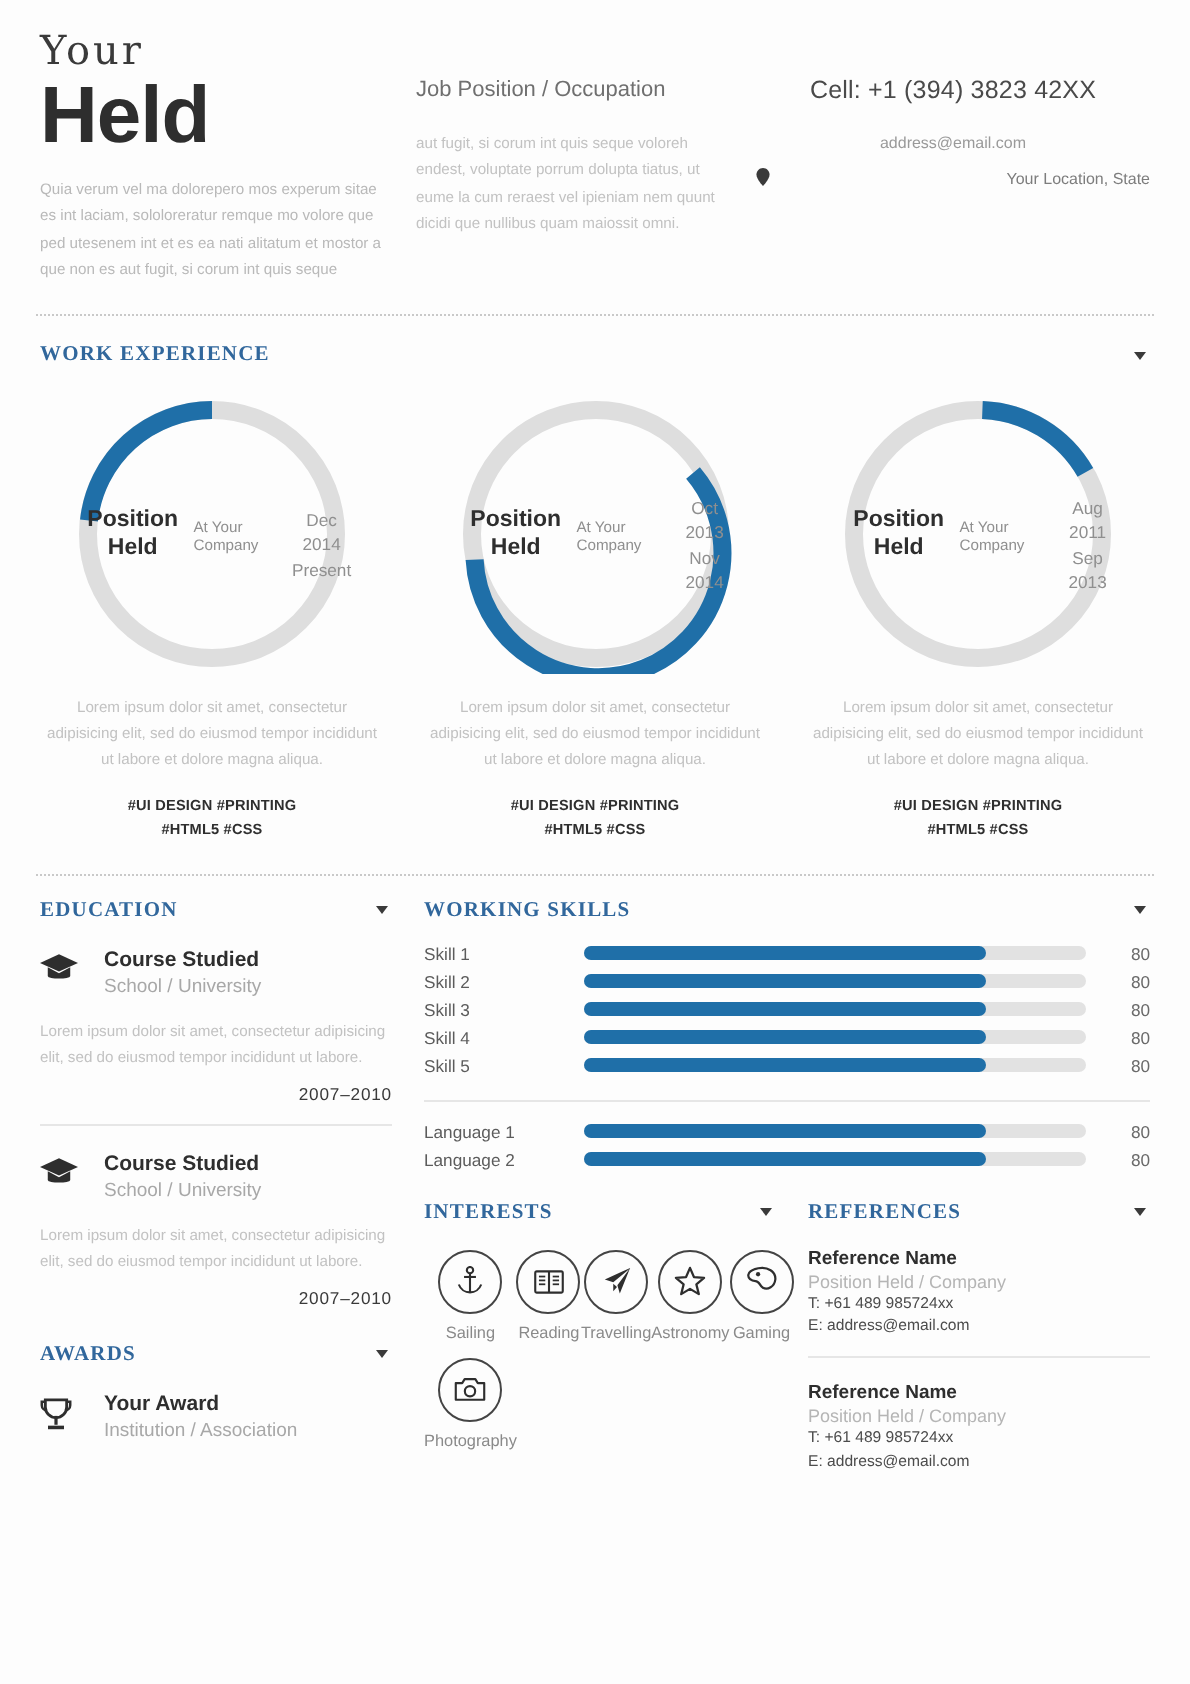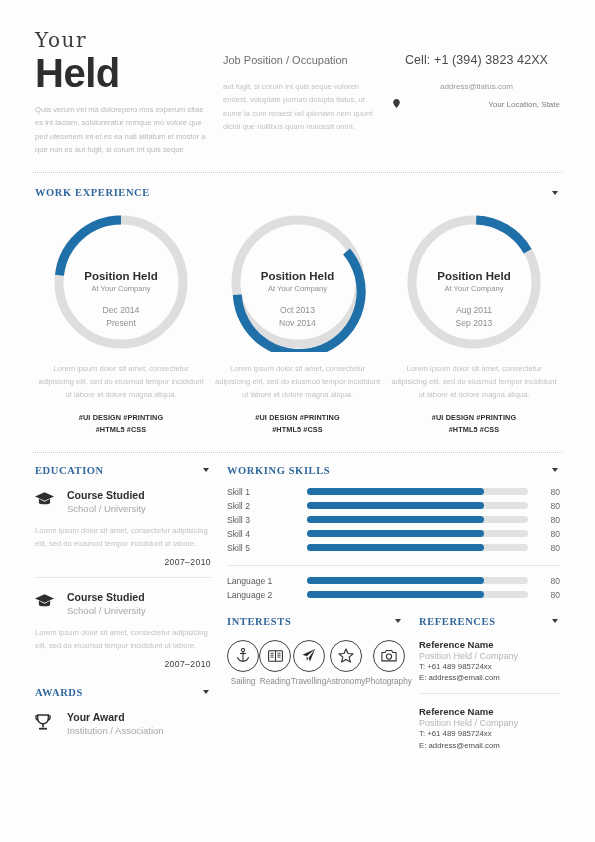--- a/index.html
+++ b/index.html
@@ -6,21 +6,21 @@
   html, body {
     width: 595px; height: 842px;
     background: #ffffff;
     font-family: "Liberation Sans", sans-serif;
     overflow: hidden;
   }
   .page {
     position: relative;
     width: 595px; height: 842px;
     background: #fdfdfd;
-    padding: 15px;
+    padding: 0;
   }
 
   
   .header {
     display: flex;
     padding: 14px 20px 0 20px;
   }
   .hdr-left   { width: 188px; padding-right: 10px; }
   .hdr-mid    { width: 170px; padding-right: 12px; padding-top: 24px;}
   .hdr-right  { flex: 1; padding-top: 24px; text-align: center; }
@@ -120,22 +120,22 @@
     margin-top: 14px;
   }
   .job-col { width: 172px; }
   .donut-wrap {
     width: 172px; height: 140px;
     display: flex; align-items: center; justify-content: center;
   }
   .donut { display: block; }
   .donut-holder { position: relative; width: 140px; height: 140px; }
   .donut-center {
-    position: absolute; top: 17px; left: 0; width: 140px; height: 140px;
-    display: flex; flex-direction: column;
+    position: absolute; top: 0; left: 0; width: 140px; height: 140px;
+    display: flex; flex-direction: row;
     align-items: center; justify-content: center;
   }
   .pos-held {
     font-size: 11.5px; font-weight: 700; color: #2e2e2e;
     line-height: 1.25; text-align: center;
   }
   .at-company {
     font-size: 7.6px; color: #8f8f8f; margin-top: 1px;
   }
   .dates {
@@ -254,21 +254,21 @@
     </div>
 
     <div class="hdr-mid">
       <div class="job-pos">Job Position / Occupation</div>
       <div class="hdr-mid-blurb">aut fugit, si corum int quis seque voloreh endest, voluptate porrum dolupta tiatus, ut eume la cum reraest vel ipieniam nem quunt dicidi que nullibus quam maiossit omni.</div>
     </div>
 
     <div class="hdr-right">
       <div class="cell-line">Cell: +1 (394) 3823 42XX</div>
       <div class="contact-block">
-        <div>address@tiatus.com</div>
+        <div>address@email.com</div>
       </div>
       <div class="loc-row">
         <span class="pin-icon">
           <svg width="7" height="9" viewBox="0 0 8 11">
               <path d="M4 0C1.8 0 0 1.8 0 4c0 3 4 7 4 7s4-4 4-7c0-2.2-1.8-4-4-4z" fill="#3a3a3a"></path>
             </svg>
         </span>
         <span>Your Location, State</span>
       </div>
     </div>
@@ -535,20 +535,29 @@
 
             <div class="interest-cell">
               <div class="interest-circle">
                 <svg width="16" height="15" viewBox="0 0 17 16">
                   <path d="M8.5 1 L10.6 5.9 L16 6.3 L11.9 9.8 L13.2 15 L8.5 12.2 L3.8 15 L5.1 9.8 L1 6.3 L6.4 5.9 Z" fill="none" stroke="#2e2e2e" stroke-width="1.2" stroke-linejoin="round"></path>
                 </svg>
               </div>
               <div class="interest-label">Astronomy</div>
             </div>
 
+            <div class="interest-cell">
+              <div class="interest-circle">
+                <svg width="16" height="15" viewBox="0 0 17 16">
+                  <path d="M6.5 1.2 C11.5 0.2 16 3 15.6 7.2 C15.2 11 11.5 13 9 11.6 C7 10.5 7.3 8 5 8 C2.6 8 1 6.4 1.2 4.8 C1.4 3 3.5 1.8 6.5 1.2 Z" fill="none" stroke="#2e2e2e" stroke-width="1.2"></path>
+                  <circle cx="6.4" cy="4.4" r="1.15" fill="#2e2e2e"></circle>
+                </svg>
+              </div>
+              <div class="interest-label">Gaming</div>
+            </div>
 
             <div class="interest-cell">
               <div class="interest-circle">
                 <svg width="16" height="14" viewBox="0 0 18 15">
                   <path d="M1 3.6 h3.6 L6 1.4 h6 l1.4 2.2 H17 v9.4 H1 Z" fill="none" stroke="#2e2e2e" stroke-width="1.2" stroke-linejoin="round"></path>
                   <circle cx="9" cy="8.2" r="2.9" fill="none" stroke="#2e2e2e" stroke-width="1.2"></circle>
                 </svg>
               </div>
               <div class="interest-label">Photography</div>
             </div>

